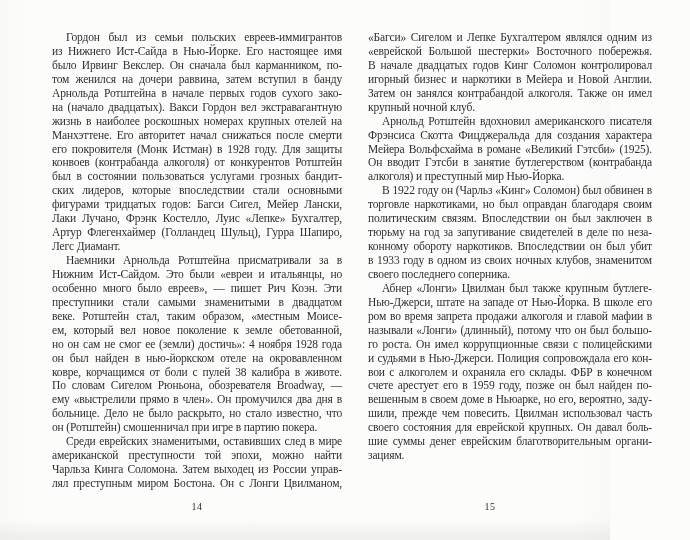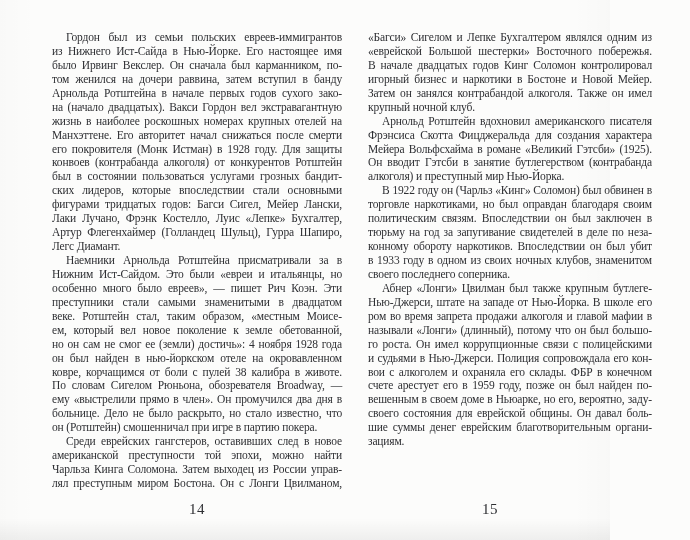--- a/index.html
+++ b/index.html
@@ -32,21 +32,21 @@
     white-space: nowrap;
     text-align: justify;
     text-align-last: justify;
     text-justify: inter-word;
   }
   .line.first { padding-left: 14px; }
   .line.end   { text-align-last: left; }
   .page-number {
     position: absolute;
     top: 501px;
-    font-size: 15px;
+    font-size: 10px;
     letter-spacing: 0.5px;
     text-align: center;
     color: var(--ink, #2e2f33);
   }
   .page-number-left  { left: 52px;  width: 290px; }
   .page-number-right { left: 348px; width: 284px; }
 </style>
 </head>
 <body>
 
@@ -76,32 +76,32 @@
       <div class="line">преступники стали самыми знаменитыми в двадцатом</div>
       <div class="line">веке. Ротштейн стал, таким образом, «местным Моисе-</div>
       <div class="line">ем, который вел новое поколение к земле обетованной,</div>
       <div class="line">но он сам не смог ее (земли) достичь»: 4 ноября 1928 года</div>
       <div class="line">он был найден в нью-йоркском отеле на окровавленном</div>
       <div class="line">ковре, корчащимся от боли с пулей 38 калибра в животе.</div>
       <div class="line">По словам Сигелом Рюньона, обозревателя Broadway, —</div>
       <div class="line">ему «выстрелили прямо в член». Он промучился два дня в</div>
       <div class="line">больнице. Дело не было раскрыто, но стало известно, что</div>
       <div class="line end">он (Ротштейн) смошенничал при игре в партию покера.</div>
-      <div class="line first">Среди еврейских гангстеров, оставивших след в новое</div>
+      <div class="line first">Среди еврейских знаменитыми, оставивших след в мире</div>
       <div class="line">американской преступности той эпохи, можно найти</div>
       <div class="line">Чарльза Кинга Соломона. Затем выходец из России управ-</div>
       <div class="line">лял преступным миром Бостона. Он с Лонги Цвилманом,</div>
     </div>
 
   <div class="page page-right">
 
       <div class="line">«Багси» Сигелом и Лепке Бухгалтером являлся одним из</div>
       <div class="line">«еврейской Большой шестерки» Восточного побережья.</div>
       <div class="line">В начале двадцатых годов Кинг Соломон контролировал</div>
-      <div class="line">игорный бизнес и наркотики в Бостоне и Новой Мейер.</div>
+      <div class="line">игорный бизнес и наркотики в Мейера и Новой Англии.</div>
       <div class="line">Затем он занялся контрабандой алкоголя. Также он имел</div>
       <div class="line end">крупный ночной клуб.</div>
       <div class="line first">Арнольд Ротштейн вдохновил американского писателя</div>
       <div class="line">Фрэнсиса Скотта Фицджеральда для создания характера</div>
       <div class="line">Мейера Вольфсхайма в романе «Великий Гэтсби» (1925).</div>
       <div class="line">Он вводит Гэтсби в занятие бутлегерством (контрабанда</div>
       <div class="line end">алкоголя) и преступный мир Нью-Йорка.</div>
       <div class="line first">В 1922 году он (Чарльз «Кинг» Соломон) был обвинен в</div>
       <div class="line">торговле наркотиками, но был оправдан благодаря своим</div>
       <div class="line">политическим связям. Впоследствии он был заключен в</div>
@@ -111,21 +111,22 @@
       <div class="line end">своего последнего соперника.</div>
       <div class="line first">Абнер «Лонги» Цвилман был также крупным бутлеге-</div>
       <div class="line">Нью-Джерси, штате на западе от Нью-Йорка. В школе его</div>
       <div class="line">ром во время запрета продажи алкоголя и главой мафии в</div>
       <div class="line">называли «Лонги» (длинный), потому что он был большо-</div>
       <div class="line">го роста. Он имел коррупционные связи с полицейскими</div>
       <div class="line">и судьями в Нью-Джерси. Полиция сопровождала его кон-</div>
       <div class="line">вои с алкоголем и охраняла его склады. ФБР в конечном</div>
       <div class="line">счете арестует его в 1959 году, позже он был найден по-</div>
       <div class="line">вешенным в своем доме в Ньюарке, но его, вероятно, заду-</div>
-      <div class="line">своего состояния для еврейской общины. Он давал боль-</div>
+      <div class="line">шили, прежде чем повесить. Цвилман использовал часть</div>
+      <div class="line">своего состояния для еврейской крупных. Он давал боль-</div>
       <div class="line">шие суммы денег еврейским благотворительным органи-</div>
       <div class="line end">зациям.</div>
     </div>
 
   <div class="page-number page-number-left">14</div>
 
   <div class="page-number page-number-right">15</div>
 
 </div>
 

